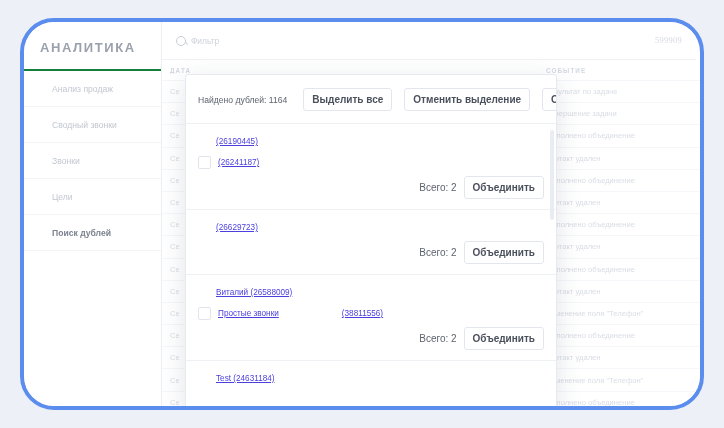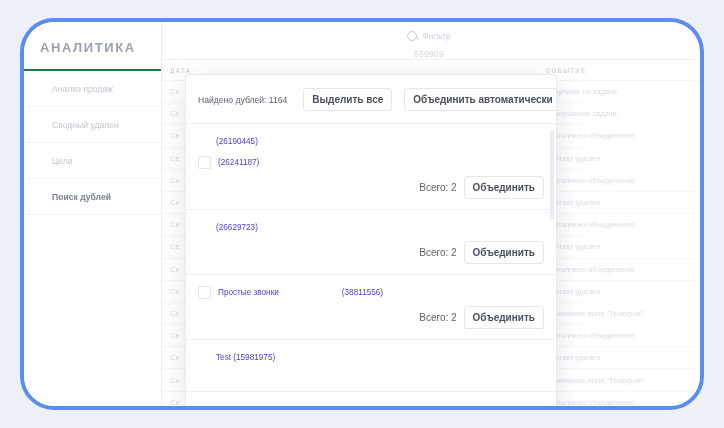--- a/index.html
+++ b/index.html
@@ -32,28 +32,28 @@
     height:35px;display:flex;align-items:center;padding-left:28px;
     font-size:8.6px;color:#c2c7d0;border-bottom:1px solid #f2f4f7;
     cursor:pointer;white-space:nowrap;
   }
   .side-item.active{color:#7b828e;font-weight:600;}
 
   
   .topbar{
     position:absolute;left:138px;top:0;right:4px;height:38px;
     background:#ffffff;border-bottom:1px solid #eff1f5;
-    display:flex;align-items:center;box-sizing:border-box;padding:0 14px 0 14px;flex-direction:column;
+    display:flex;align-items:center;box-sizing:border-box;padding:0 14px 0 14px;
   }
   .search-wrap{display:flex;align-items:center;gap:5px;flex:1;}
   .mag{width:8px;height:8px;border:1.2px solid #c8ccd4;border-radius:50%;position:relative;display:inline-block;}
   .mag::after{content:"";position:absolute;width:3.4px;height:1.2px;background:#c8ccd4;
     transform:rotate(45deg);right:-3px;bottom:0px;border-radius:1px;}
   .search-ph{font-size:8.4px;color:#cdd2da;}
-  .topbar-count{font-size:8.4px;color:#d5d9e1;letter-spacing:.3px;}
+  .topbar-count{font-size:8.4px;color:#d5d9e1;letter-spacing:.3px;font-family:Liberation Serif, serif;}
 
   
   .bgtable{
     position:absolute;left:138px;top:38px;right:0;bottom:0;
     background:#ffffff;overflow:hidden;
   }
   .bg-head{
     display:flex;height:20px;align-items:center;
     font-size:6.3px;letter-spacing:1.1px;color:#d3d8e1;font-weight:700;
     border-bottom:1px solid #f4f6f9;
@@ -86,21 +86,21 @@
   }
   .modal-body{height:297px;overflow:hidden;position:relative;}
   .group{border-bottom:1px solid #eef0f4;padding:7px 0 2px 0;}
   .grow{display:flex;align-items:center;height:21px;padding:0 12px;gap:7px;}
   .cb{
     width:11px;height:11px;border:1px solid #e1e4ea;border-radius:2px;
     background:#fff;flex:none;cursor:pointer;
   }
   .cb-spacer{width:11px;flex:none;}
   .lnk{
-    font-size:8.2px;color:#4b3fdd;
+    font-size:8.2px;color:#4b3fdd;text-decoration:underline;
     white-space:nowrap;cursor:pointer;
   }
   .lnk-col2{margin-left:56px;}
   .grow-foot{
     display:flex;align-items:center;justify-content:flex-end;gap:7px;
     padding:3px 12px 8px 12px;
   }
   .total{font-size:10px;color:#5d636e;}
   .scrollbar{
     position:absolute;right:1px;top:0;width:4px;height:297px;background:transparent;
@@ -111,21 +111,22 @@
 </head>
 <body>
 
 <div class="stage">
   <div class="frame">
     <div class="frame-inner">
 
       <div class="sidebar">
         <div class="side-title">АНАЛИТИКА</div>
         <div class="side-item">Анализ продаж</div>
-        <div class="side-item">Сводный удален</div>
+        <div class="side-item">Сводный звонки</div>
+        <div class="side-item">Звонки</div>
         <div class="side-item">Цели</div>
         <div class="side-item active">Поиск дублей</div>
       </div>
 
       <div class="topbar">
         <div class="search-wrap">
           <span class="mag"></span>
           <span class="search-ph">Фильтр</span>
         </div>
         <div class="topbar-count">599909</div>
@@ -213,20 +214,21 @@
               <div class="c-mid" style="text-align: right; padding-right: 6px;"></div>
               <div class="c-ev">Выполнено объединение</div>
             </div>
           </div>
       </div>
 
       <div class="modal">
         <div class="modal-head">
           <div class="found">Найдено дублей: 1164</div>
           <button class="btn">Выделить все</button>
+          <button class="btn">Отменить выделение</button>
           <button class="btn">Объединить автоматически</button>
         </div>
         <div class="modal-body">
           <div id="groups">
               <div class="group">
                 <div class="grow">
                   <div class="cb-spacer"></div>
                   <span class="lnk">(26190445)</span>
                 </div>
                 <div class="grow">
@@ -243,33 +245,37 @@
                   <div class="cb-spacer"></div>
                   <span class="lnk">(26629723)</span>
                 </div>
                 <div class="grow-foot">
                   <span class="total">Всего: 2</span>
                   <button class="btn">Объединить</button>
                 </div>
               </div>
               <div class="group">
                 <div class="grow">
+                  <div class="cb-spacer"></div>
+                  <span class="lnk">Виталий (26588009)</span>
+                </div>
+                <div class="grow">
                   <div class="cb"></div>
                   <span class="lnk">Простые звонки</span>
                   <span class="lnk lnk-col2">(38811556)</span>
                 </div>
                 <div class="grow-foot">
                   <span class="total">Всего: 2</span>
                   <button class="btn">Объединить</button>
                 </div>
               </div>
               <div class="group">
                 <div class="grow">
                   <div class="cb-spacer"></div>
-                  <span class="lnk">Test (15981975)</span>
+                  <span class="lnk">Test (24631184)</span>
                 </div>
                 <div class="grow">
                   <div class="cb-spacer"></div>
                 </div>
               </div>
             </div>
           <div class="scrollbar">
             <div class="scrollthumb"></div>
           </div>
         </div>

